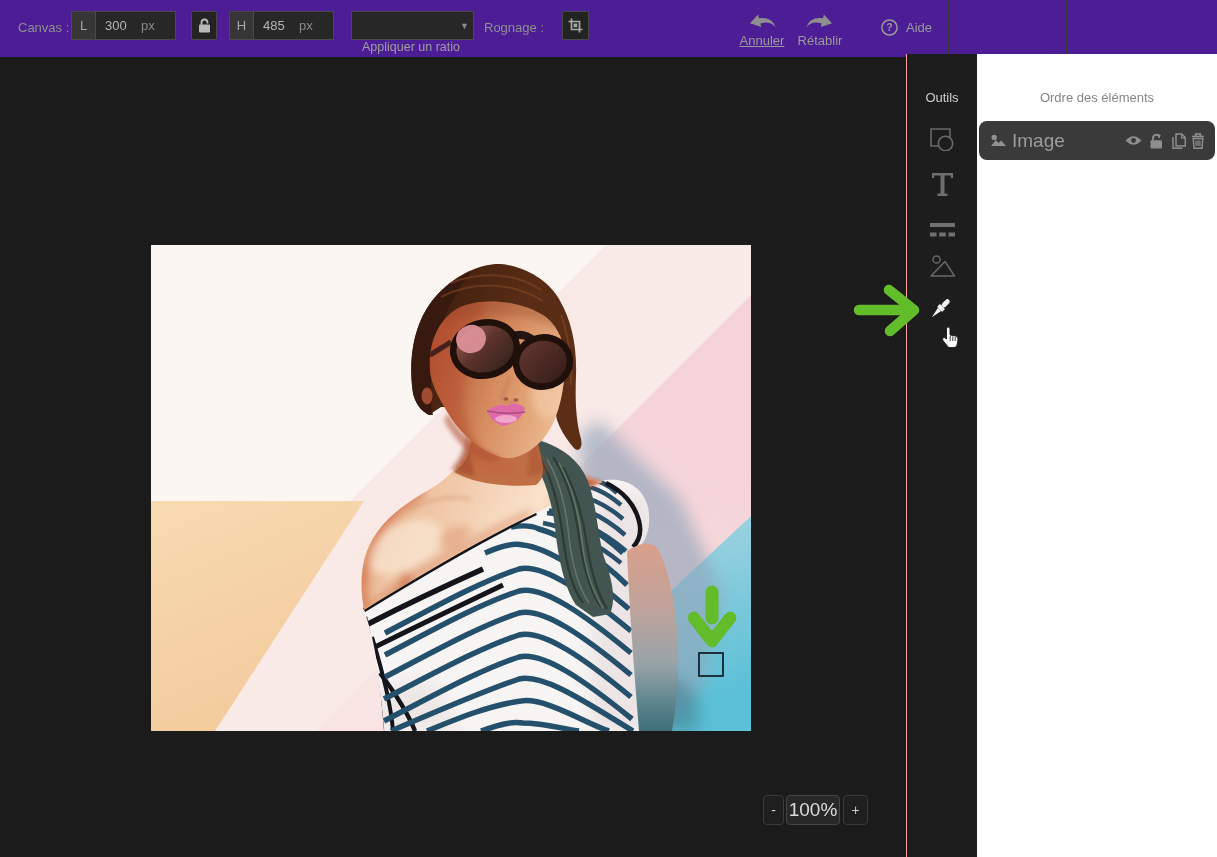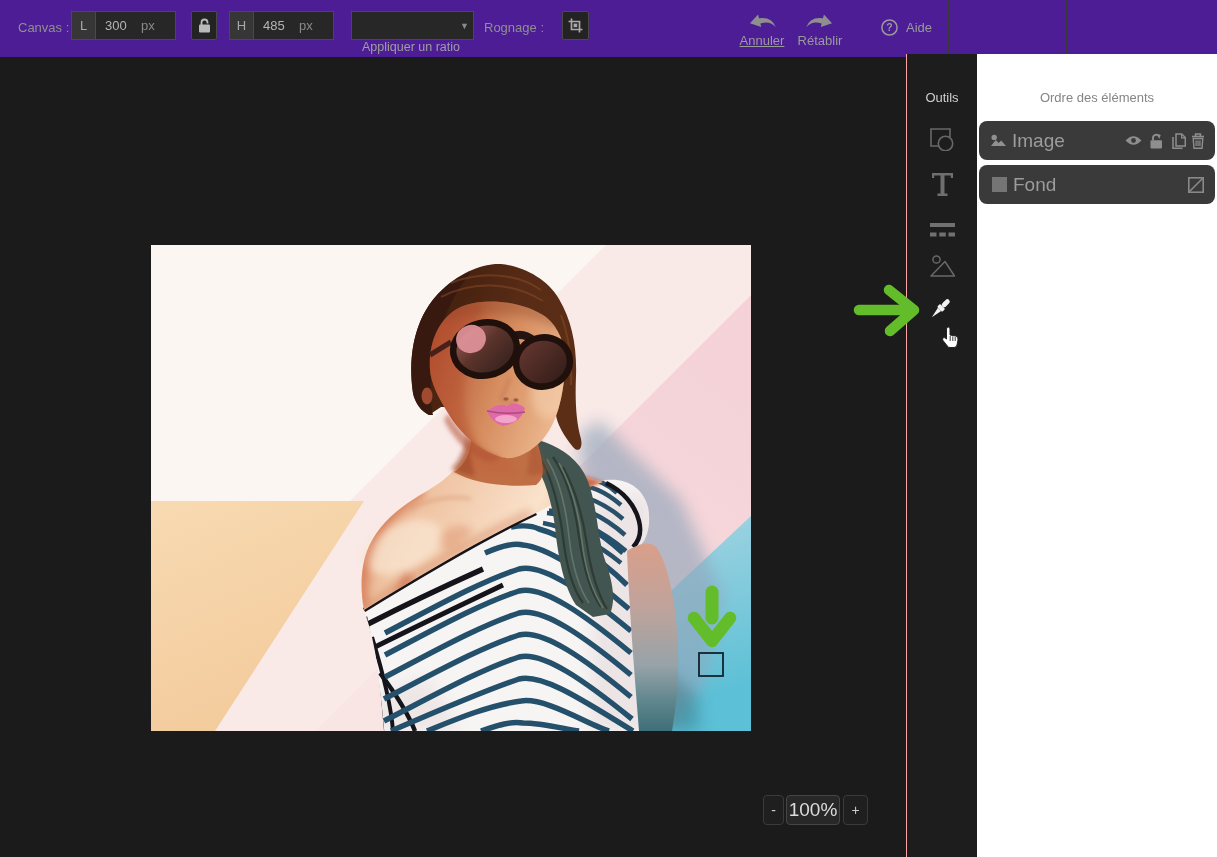--- a/index.html
+++ b/index.html
@@ -160,29 +160,20 @@
         <path d="M9.6 1.2 V4.8 H13.1" fill="none" stroke="#8e8e8e" stroke-width="1.2"></path>
         <path d="M1 4 V15.2 H10.5" stroke="#8e8e8e" stroke-width="1.5" fill="none"></path>
       </svg>
       <svg style="margin-right:10px;" width="14" height="16" viewBox="0 0 14 16">
         <path d="M1 3.5 H13" stroke="#8e8e8e" stroke-width="1.6"></path>
         <path d="M4.6 3 V1 H9.4 V3" stroke="#8e8e8e" stroke-width="1.6" fill="none"></path>
         <path d="M2.2 5.5 H11.8 L11 15.2 H3 Z" fill="none" stroke="#8e8e8e" stroke-width="1.4"></path>
         <path d="M5.1 7.5 V13 M7 7.5 V13 M8.9 7.5 V13" stroke="#8e8e8e" stroke-width="1.2"></path>
       </svg>
     </div>
-    <div class="lrow" style="top:111px;">
-      <span style="width:15px; height:15px; background:#757575; margin:0 6px 0 13px; display:inline-block;"></span>
-      <span>Fond</span>
-      <span style="flex:1;"></span>
-      <svg style="margin-right:11px;" width="16" height="16" viewBox="0 0 16 16">
-        <rect x="0.8" y="0.8" width="14.4" height="14.4" stroke="#8e8e8e" stroke-width="1.5" fill="none"></rect>
-        <path d="M1.5 14.5 L14.5 1.5" stroke="#8e8e8e" stroke-width="1.5"></path>
-      </svg>
-    </div>
   </div>
 
   <svg id="photo" viewBox="0 0 600 486">
     <defs>
       <linearGradient id="gCyan" x1="0" y1="0" x2="0.3" y2="1">
         <stop offset="0" stop-color="#b2d8e4"></stop>
           <stop offset="1" stop-color="#5cc0d6"></stop>
       </linearGradient>
       <linearGradient id="gPeach" x1="0" y1="0" x2="0.4" y2="1">
         <stop offset="0" stop-color="#f8dab2"></stop>

